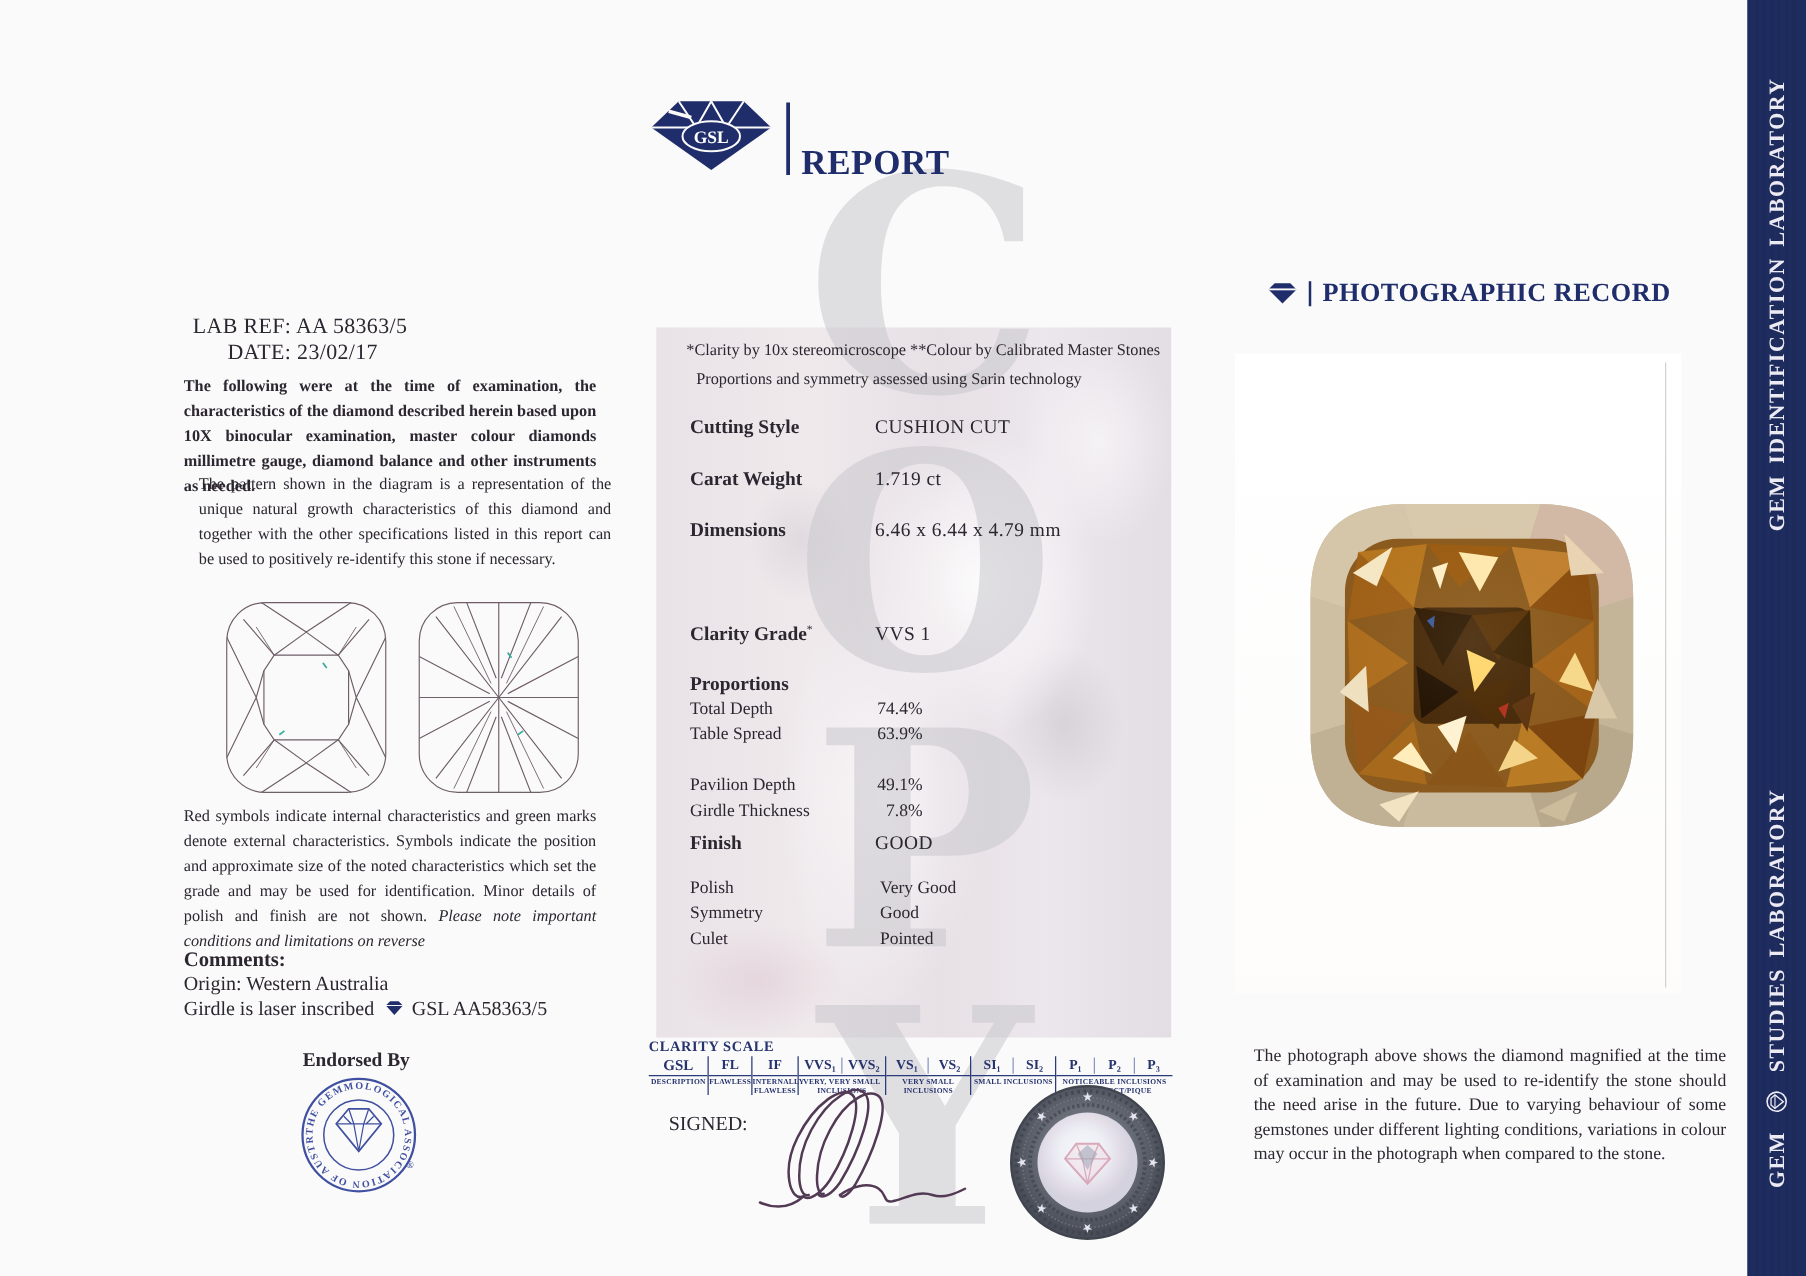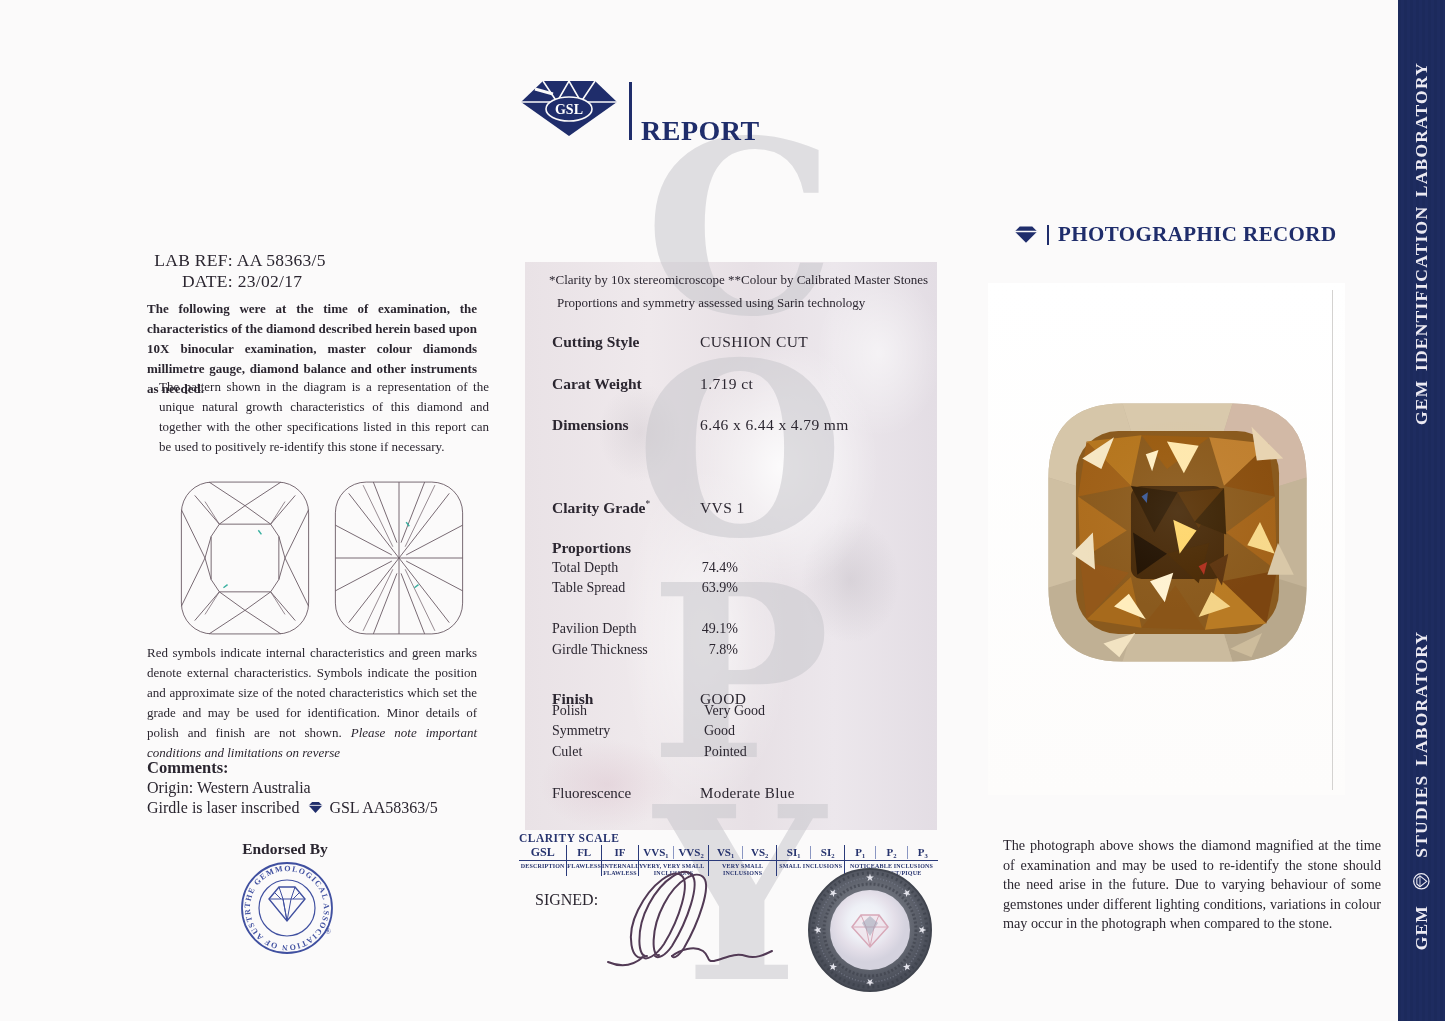--- a/index.html
+++ b/index.html
@@ -186,32 +186,28 @@
       <span class="flabel">Clarity Grade</span><sup>*</sup>
       <span class="fval">VVS 1</span>
     </div>
 
     <div class="abs" style="left:27px;top:277px;font-weight:bold;font-size:15.5px;">Proportions</div>
     <div class="prow" style="top:298px;"><span>Total Depth</span><span class="pval">74.4%</span></div>
     <div class="prow" style="top:318px;"><span>Table Spread</span><span class="pval">63.9%</span></div>
     <div class="prow" style="top:359px;"><span>Pavilion Depth</span><span class="pval">49.1%</span></div>
     <div class="prow" style="top:380px;"><span>Girdle Thickness</span><span class="pval">7.8%</span></div>
 
-    <div class="frow" style="top:428px;">
+    <div class="frow" style="top:404px;">
       <span class="flabel">Finish</span>
       <span class="fval">GOOD</span>
     </div>
     <div class="srow" style="top:461px;"><span>Symmetry</span><span class="sval">Good</span></div>
     <div class="srow" style="top:441px;"><span>Polish</span><span class="sval">Very Good</span></div>
     <div class="srow" style="top:482px;"><span>Culet</span><span class="sval">Pointed</span></div>
 
-    <div class="frow" style="top:523px;font-size:15px;">
-      <span>Fluorescence</span>
-      <span class="fval">Moderate Blue</span>
-    </div>
   </div>
 
   <div class="abs content" style="left:519px;top:832px;font-weight:bold;font-size:11.5px;color:#26336e;letter-spacing:.5px;">CLARITY SCALE</div>
   <div class="abs" id="cscale">
     <div class="cs-table">
       <div class="cs-col1">
         <div class="cs-top">
             <span class="cs-grade" style="font-size:12px;">GSL</span>
           </div>
         <div class="cs-desc">DESCRIPTION</div>

